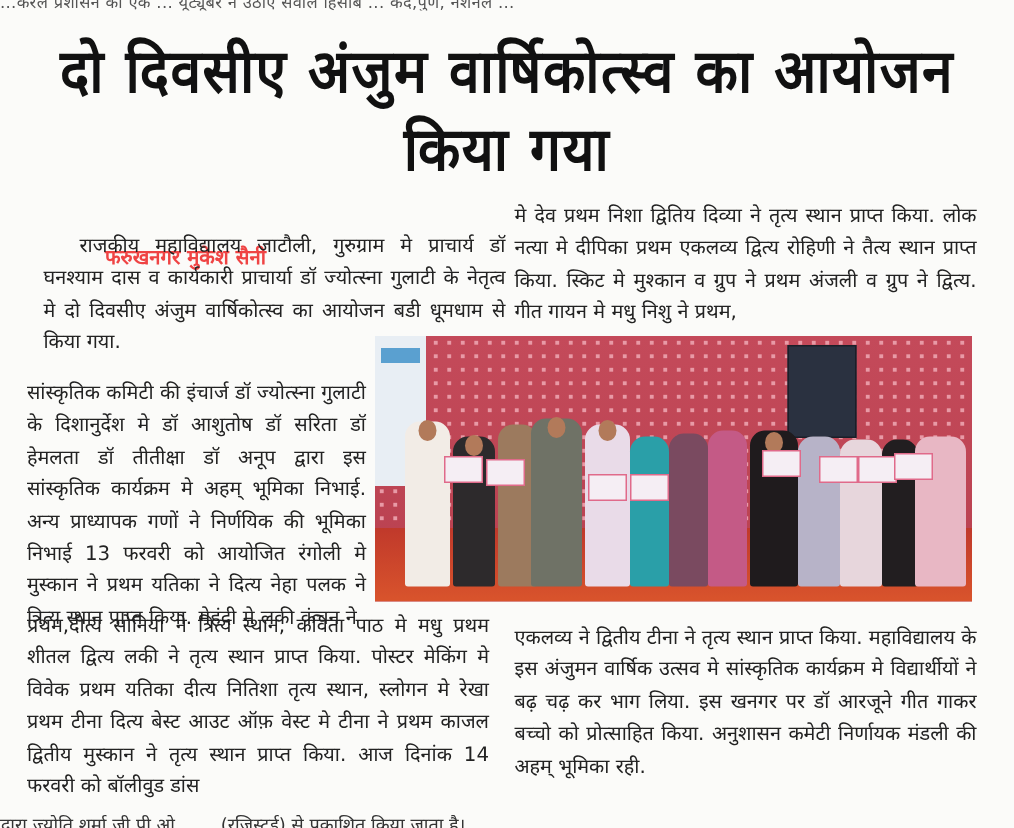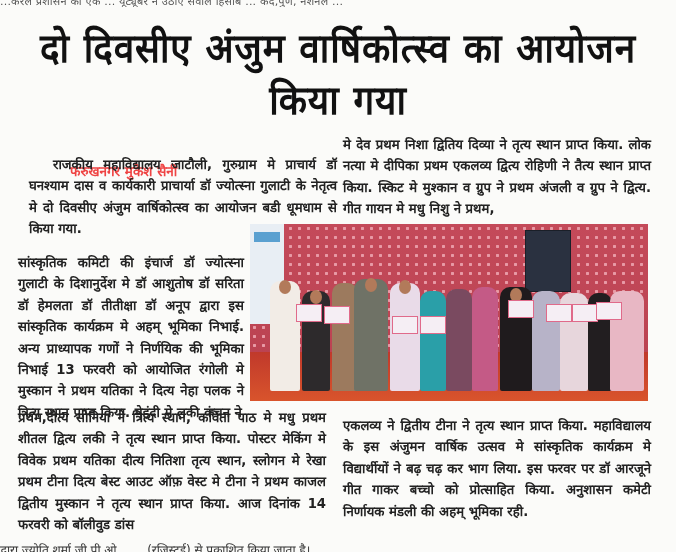--- a/index.html
+++ b/index.html
@@ -12,21 +12,21 @@
     position:absolute; left:0; top:-7px; width:676px; height:14px;
     font-size:11px; color:#555; white-space:nowrap; overflow:hidden; letter-spacing:0.2px;
   }
   .headline {
     position:absolute; left:0; top:22px; width:676px; text-align:center;
     font-family:"DejaVu Sans", sans-serif; font-weight:bold;
     font-size:40px; line-height:52px; color:#111; letter-spacing:1px;
     transform:scaleX(0.92);
   }
   .col { position:absolute; font-size:13.2px; line-height:21.4px; color:#222; text-align:justify; }
-  .col p { margin:0;font-weight:bold; }
+  .col p { margin:0; }
   .byline { font-weight:bold; font-size:13.5px; position:absolute; left:70px; top:134px; color:#ef4444;margin-top:28px; }
   .left-top { left:29px; top:154px; width:308px; text-indent:24px; }
   .left-mid { left:18px; top:252px; width:226px; }
   .left-bot { left:18px; top:407px; width:308px; }
   .right-top { left:343px; top:134px; width:308px; }
   .right-bot { left:343px; top:415px; width:308px; }
   .photo {
     position:absolute; left:250px; top:224px; width:398px; height:177px; overflow:hidden;
     background:
       radial-gradient(circle at 50% 50%, #e89aa6 22%, transparent 24%) 0 0/9px 9px,
@@ -99,16 +99,16 @@
   <div class="cert" style="left:74px;top:82px;"></div>
   <div class="cert" style="left:142px;top:92px;"></div>
   <div class="cert" style="left:170px;top:92px;"></div>
   <div class="cert" style="left:258px;top:76px;"></div>
   <div class="cert" style="left:296px;top:80px;"></div>
   <div class="cert" style="left:322px;top:80px;"></div>
   <div class="cert" style="left:346px;top:78px;"></div>
 </div>
 
 <div class="col right-bot">
-  <p>एकलव्य ने द्वितीय टीना ने तृत्य स्थान प्राप्त किया. महाविद्यालय के इस अंजुमन वार्षिक उत्सव मे सांस्कृतिक कार्यक्रम मे विद्यार्थीयों ने बढ़ चढ़ कर भाग लिया. इस फरवर पर डॉ आरजूने गीत गाकर बच्चो को प्रोत्साहित किया. अनुशासन कमेटी निर्णायक मंडली की अहम् भूमिका रही.</p>
+  <p>एकलव्य ने द्वितीय टीना ने तृत्य स्थान प्राप्त किया. महाविद्यालय के इस अंजुमन वार्षिक उत्सव मे सांस्कृतिक कार्यक्रम मे विद्यार्थीयों ने बढ़ चढ़ कर भाग लिया. इस खनगर पर डॉ आरजूने गीत गाकर बच्चो को प्रोत्साहित किया. अनुशासन कमेटी निर्णायक मंडली की अहम् भूमिका रही.</p>
 </div>
 
 <div class="bottomline">द्वारा ज्योति शर्मा जी पी ओ ...... (रजिस्टर्ड) से प्रकाशित किया जाता है।</div>
 
 </body></html>

